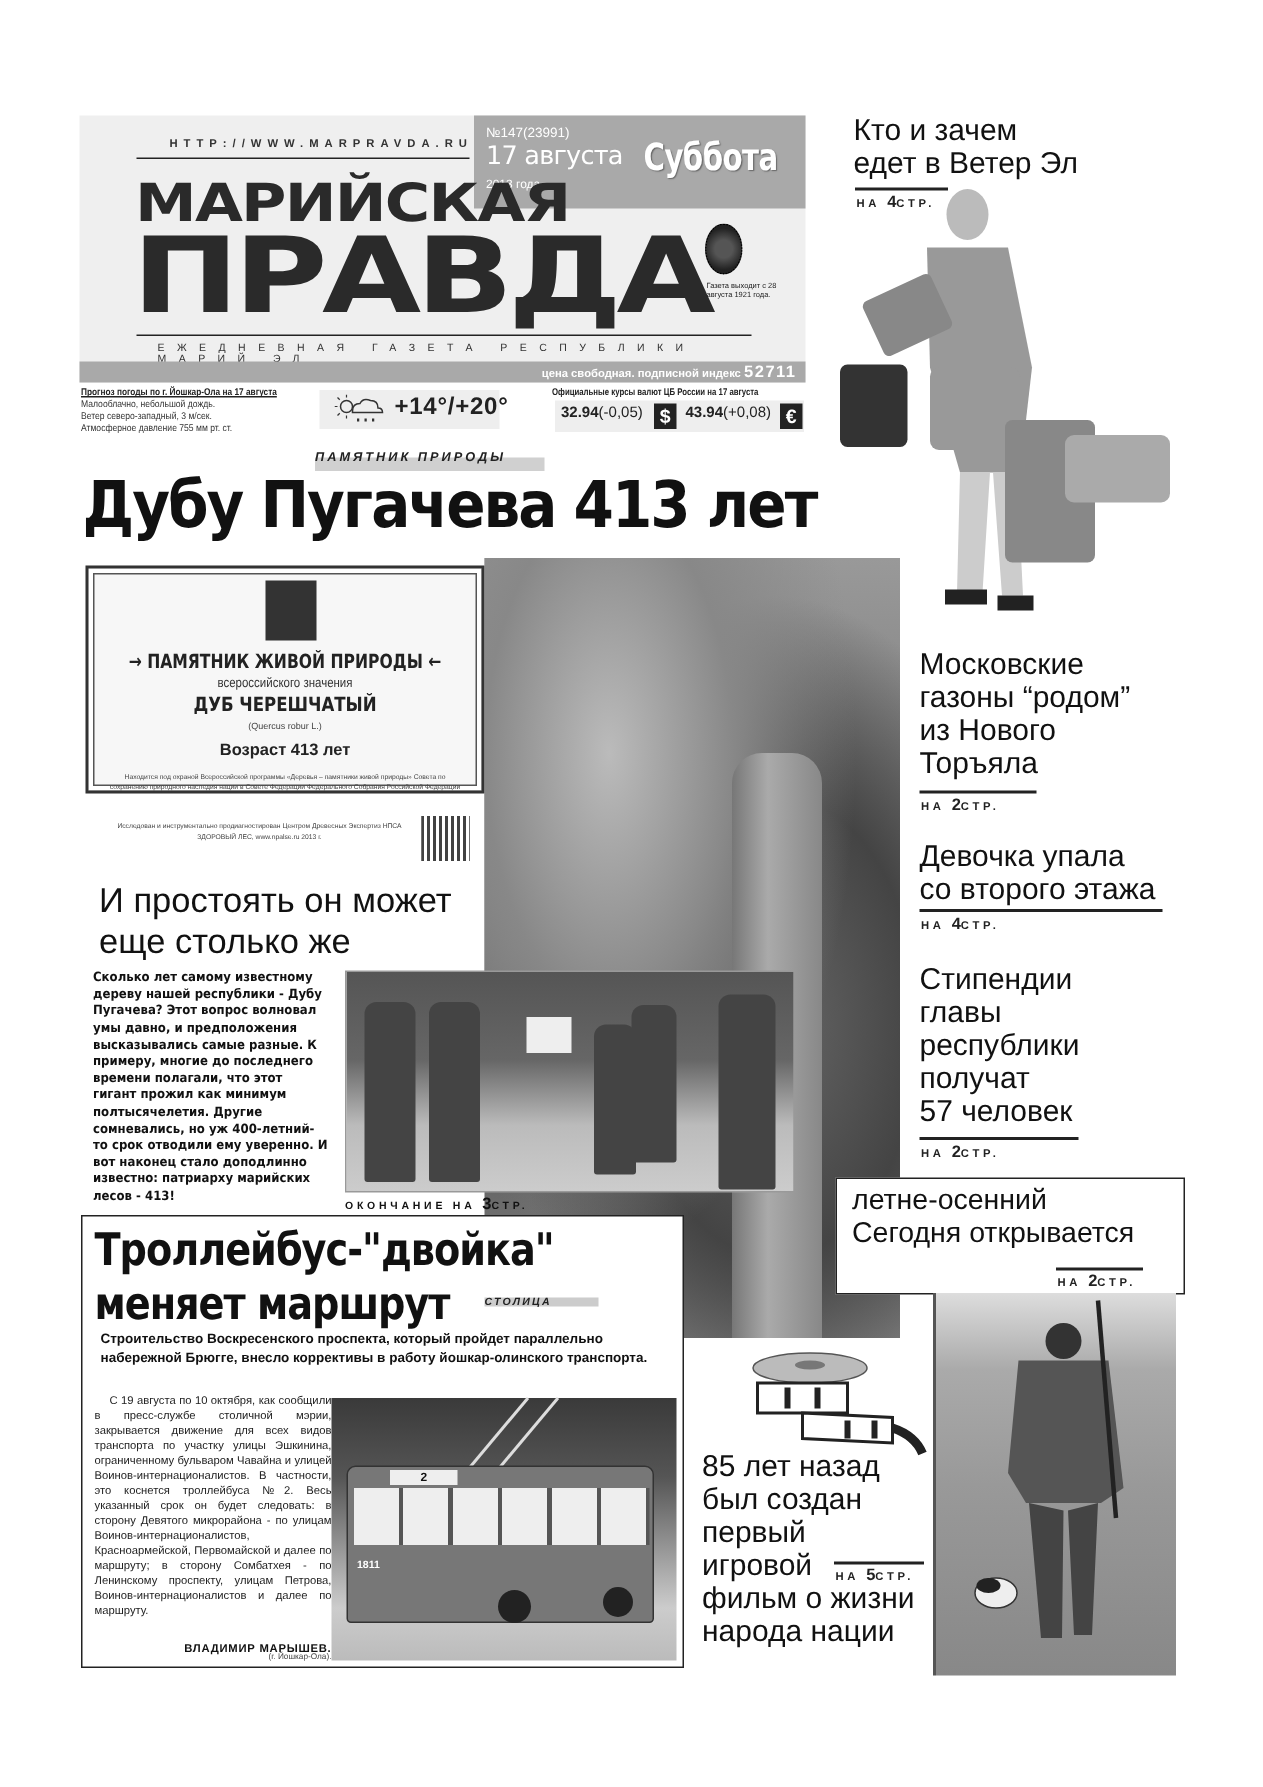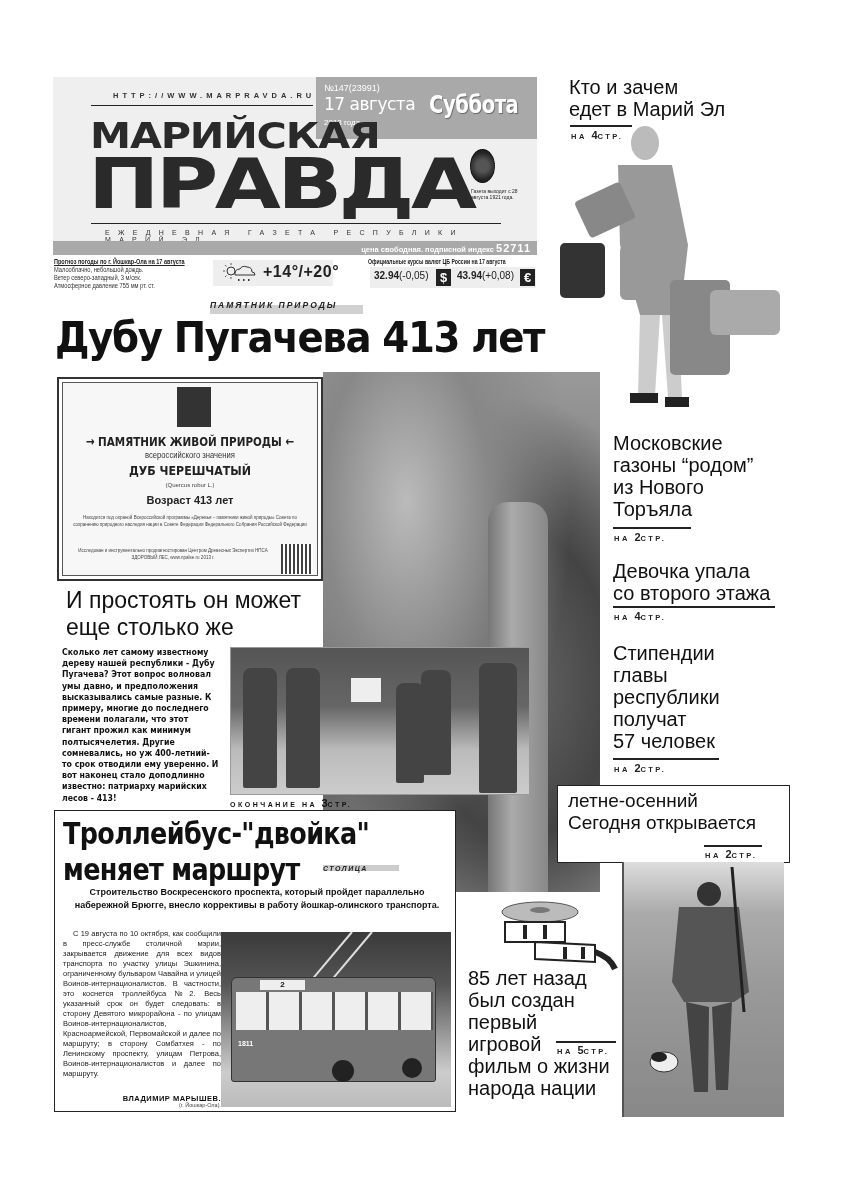--- a/index.html
+++ b/index.html
@@ -46,21 +46,21 @@
   
   .teaser { font-size: 20px; line-height: 22px; color: #111; font-family: "Liberation Sans", sans-serif; }
   .ref { font-size: 7.5px; font-weight: bold; letter-spacing: 2.5px; color: #222; }
   .ref b { font-size: 11px; letter-spacing: 0; }
   .ref-line { height: 2px; background: #222; }
 
   
   .man { left: 560px; top: 125px; width: 230px; height: 295px; }
 
   
-  .sign { left: 57px; top: 377px; width: 266px; height: 204px; background: #f7f7f7; border: 2px solid #333; box-shadow: inset 0 0 0 3px #fff, inset 0 0 0 4px #555; }
+  .sign { left: 57px; top: 377px; width: 266px; height: 152px; background: #f7f7f7; border: 2px solid #333; box-shadow: inset 0 0 0 3px #fff, inset 0 0 0 4px #555; }
   .sign-emblem { left: 118px; top: 8px; width: 34px; height: 40px; background: #333; }
   .sign-l1 { left: 0; width: 262px; text-align: center; top: 55px; font-size: 13px; font-weight: bold; font-family: "DejaVu Sans", sans-serif; transform: scaleX(0.8); color: #222; }
   .sign-l2 { left: 0; width: 262px; text-align: center; top: 71px; font-size: 9px; color: #333; transform: scaleX(0.85); }
   .sign-l3 { left: 0; width: 262px; text-align: center; top: 84px; font-size: 13px; font-weight: bold; font-family: "DejaVu Sans", sans-serif; transform: scaleX(0.85); color: #222; }
   .sign-l4 { left: 0; width: 262px; text-align: center; top: 103px; font-size: 6px; color: #444; }
   .sign-l5 { left: 0; width: 262px; text-align: center; top: 115px; font-size: 11px; font-weight: bold; color: #222; }
   .sign-l6 { left: 14px; width: 234px; text-align: center; top: 135px; font-size: 4.5px; line-height: 7px; color: #444; }
   .sign-l7 { left: 14px; width: 200px; text-align: center; top: 168px; font-size: 4.5px; line-height: 7px; color: #444; }
   .sign-qr { left: 222px; top: 165px; width: 32px; height: 30px; background: repeating-linear-gradient(90deg, #222 0 2px, #fff 2px 4px), #222; opacity: 0.85; }
 
@@ -81,21 +81,21 @@
 
   
   .right-box-hunt { left: 557px; top: 785px; width: 233px; height: 78px; border: 1.5px solid #222; background: #fff; }
 
   
   .trolley-box { left: 54px; top: 810px; width: 402px; height: 302px; border: 1.5px solid #222; background: #fff; }
   .trolley-h { left: 8px; top: 5px; font-size: 30px; font-weight: 900; font-family: "DejaVu Sans", sans-serif; line-height: 36px; letter-spacing: -0.8px; color: #111; transform: scaleX(0.85); transform-origin: left; white-space: nowrap; }
   .rubric-capital { left: 268px; top: 46px; width: 76px; height: 14px; }
   .rubric-capital span { font-size: 7px; font-style: italic; font-weight: bold; letter-spacing: 1.5px; color: #222; }
   .rubric-capital .bar { position: absolute; left: 0; top: 8px; width: 76px; height: 6px; background: #ccc; }
-  .trolley-lead { left: 12px; top: 75px; width: 380px; font-size: 9px; font-weight: bold; line-height: 12.5px; color: #111; text-align: center; }
+  .trolley-lead { left: 12px; top: 75px; width: 380px; font-size: 9px; font-weight: bold; line-height: 12.5px; color: #111; }
   .trolley-body { left: 8px; top: 118px; width: 158px; font-size: 7.5px; line-height: 10px; color: #222; text-align: justify; text-indent: 10px; }
   .trolley-author { left: 8px; top: 283px; width: 158px; text-align: right; font-size: 7.5px; font-weight: bold; letter-spacing: 0.5px; }
   .trolley-place { left: 8px; top: 291px; width: 158px; text-align: right; font-size: 5.5px; color: #444; }
   .bus-photo { left: 166px; top: 121px; width: 230px; height: 175px; background: linear-gradient(180deg, #3a3a3a 0, #555 30%, #ccc 80%, #bbb); }
   .bus-body { left: 10px; top: 45px; width: 205px; height: 105px; background: #777; border-radius: 6px 6px 3px 3px; border: 1px solid #333; }
   .bus-windows { left: 4px; top: 14px; width: 197px; height: 38px; background: repeating-linear-gradient(90deg, #eee 0 30px, #555 30px 33px); }
   .bus-number { left: 28px; top: 2px; width: 45px; height: 10px; background: #eee; font-size: 8px; font-weight: bold; text-align: center; line-height: 10px; }
   .bus-plate { left: 6px; top: 62px; font-size: 7px; color: #fff; font-weight: bold; }
 
   .film-reel { left: 495px; top: 897px; width: 120px; height: 75px; }
@@ -220,21 +220,21 @@
   <div class="person" style="left:190px; top:22px; width:30px; height:105px;"></div>
   <div class="person" style="left:248px; top:15px; width:38px; height:130px;"></div>
 </div>
 <div class="abs cont-ref">
   <span>ОКОНЧАНИЕ НА</span>
   <b>3</b><span>СТР.</span>
 </div>
 
 <div class="abs teaser" style="left:569px; top:76px;">
   <div>Кто и зачем</div>
-  <div>едет в Марий Эл</div>
+  <div>едет в Ветер Эл</div>
 </div>
 <div class="abs ref-line" style="left:570px; top:125px; width:62px;"></div>
 <div class="abs ref" style="left:571px; top:129px;">
   <span>НА</span> <b>4</b><span>СТР.</span>
 </div>
 
 <div class="abs teaser" style="left:613px; top:432px;">
   <div>Московские</div>
   <div>газоны “родом”</div>
   <div>из Нового</div>

